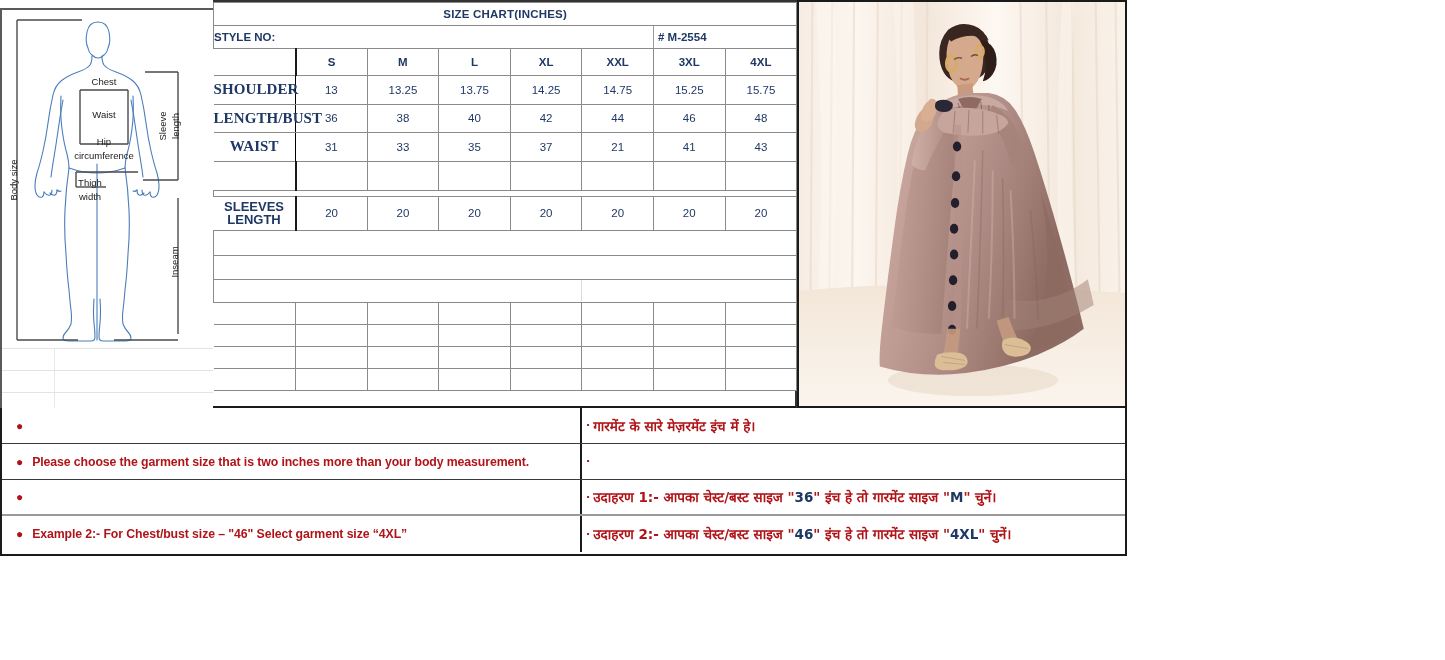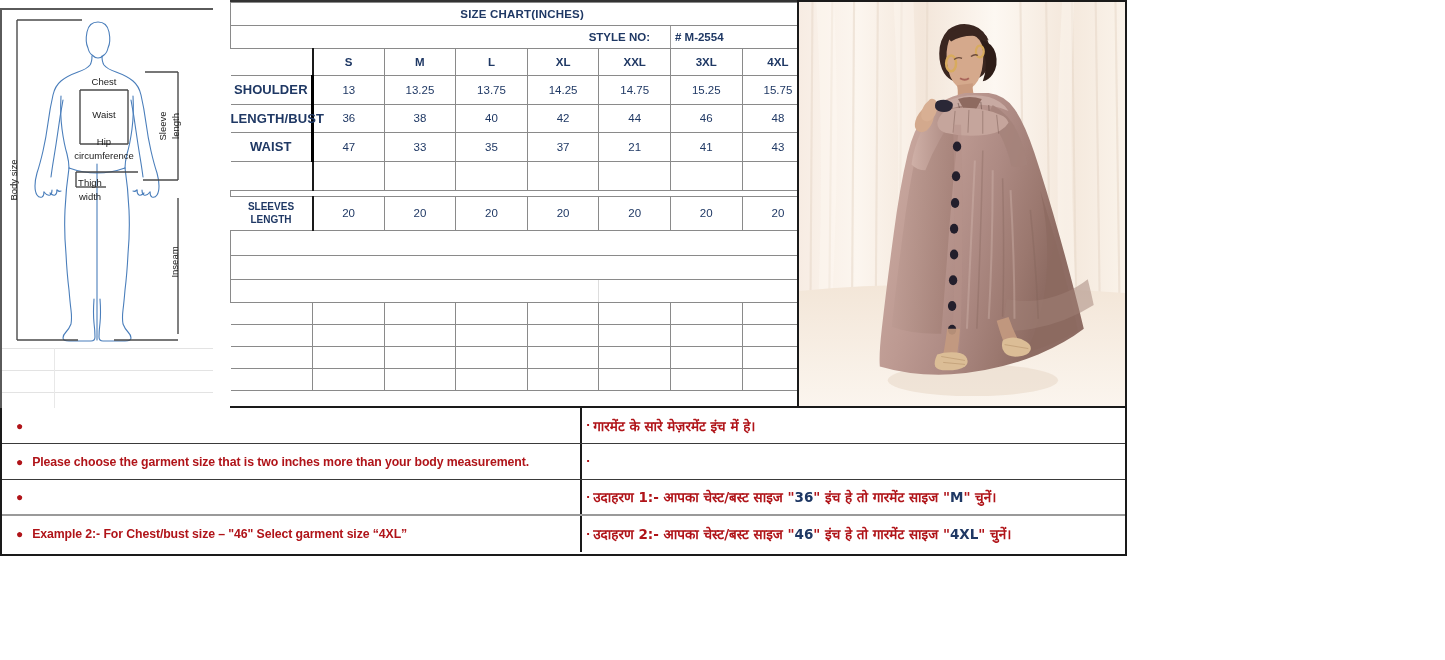--- a/index.html
+++ b/index.html
@@ -19,21 +19,21 @@
     border-left:2px solid #5a5a5a;border-top:2px solid #5a5a5a;
     box-sizing:border-box;background:#fff;overflow:hidden;
   }
   .diagram-panel .sheetlines{position:absolute;left:0;top:338px;width:213px;height:70px;}
   .diagram-panel .sheetlines .h{position:absolute;left:0;width:213px;height:1px;background:#e3e3e3;}
   .diagram-panel .sheetlines .v{position:absolute;top:0;width:1px;height:70px;background:#e8e8e8;}
   .diagram-svg{position:absolute;left:4px;top:2px;width:205px;height:340px;}
 
   
   .chart-wrap{
-    position:absolute;left:230px;top:0;width:584px;height:408px;
+    position:absolute;left:213px;top:0;width:584px;height:408px;
     box-sizing:border-box;background:#fff;
     border-top:2px solid #333;border-right:2px solid #333;border-bottom:2px solid #1a1a1a;
   }
   table.sizechart{border-collapse:collapse;width:584px;table-layout:fixed;}
   table.sizechart td{
     border:1px solid #8a8a8a;
     color:#1f3864;
     text-align:center;
     vertical-align:middle;
     font-size:11.5px;
@@ -48,34 +48,34 @@
     border-top:none;border-left:none;border-right:none;border-bottom:1px solid #2b2b2b;
   }
   .r-sub td{
     font-size:13.5px;font-weight:bold;height:21px;
     border-left:none;border-right:none;border-bottom:1px solid #2b2b2b;border-top:1px solid #2b2b2b;
   }
   .r-style td{
     font-size:13.5px;font-weight:bold;height:22px;
     border-left:none;border-right:none;border-bottom:2px solid #1a1a1a;border-top:1px solid #2b2b2b;
   }
-  .r-style .style-left{text-align:right;padding-right:20px;border-right:1px solid #9a9a9a;}
+  .r-style .style-left{text-align:left;padding-right:20px;border-right:1px solid #9a9a9a;}
   .r-style .style-right{text-align:left;padding-left:4px;}
 
   .r-head td{height:26px;font-size:13px;font-weight:bold;color:#111;border:1px solid #555;}
   .r-head td.col-lbl{border-left:none;border-right:2px solid #1a1a1a;}
 
   .r-data td{height:27.5px;font-size:11.5px;}
-  .r-data td.lbl{font-weight:bold;font-size:13px;letter-spacing:.1px;border-left:none;border-right:3px solid #000000;}
+  .r-data td.lbl{font-weight:bold;font-size:15px;letter-spacing:.1px;border-left:none;border-right:1px solid #000000;font-family:Liberation Serif, serif;}
   .r-blank td{height:28px;}
   .r-blank td.lbl{border-left:none;border-right:2px solid #1a1a1a;}
 
   .r-gap td{height:5px;border-left:none;border-right:none;border-top:2px solid #1a1a1a;border-bottom:2px solid #1a1a1a;background:#fff;}
   .r-sleeve td{height:33px;font-size:11.5px;}
-  .r-sleeve td.lbl{font-weight:bold;font-size:10px;line-height:13px;border-left:none;border-right:2px solid #1a1a1a;}
+  .r-sleeve td.lbl{font-weight:bold;font-size:13px;line-height:13px;border-left:none;border-right:2px solid #1a1a1a;}
 
   .r-wide td{height:24px;border-left:none;border-right:none;border-top:2px solid #1a1a1a;border-bottom:2px solid #1a1a1a;}
   .r-wide2 td{height:23px;border-left:none;border-right:none;border-top:1px solid #1a1a1a;border-bottom:1px solid #1a1a1a;}
   .r-split td{height:22px;border-left:none;border-right:none;border-bottom:1px solid #1a1a1a;}
   .r-split td.sp-l{border-right:1px solid #ddd;}
   .r-empty td{height:21px;border:1px solid #444;}
   .r-empty td.lbl{border-left:none;}
   .r-empty.thin td{border-top:1px solid #8f8f8f;}
 
   
@@ -232,21 +232,21 @@
             <td>36</td>
             <td>38</td>
             <td>40</td>
             <td>42</td>
             <td>44</td>
             <td>46</td>
             <td>48</td>
           </tr>
           <tr class="r-data">
             <td class="lbl">WAIST</td>
-            <td>47</td>
+            <td>31</td>
             <td>33</td>
             <td>35</td>
             <td>37</td>
             <td>21</td>
             <td>41</td>
             <td>43</td>
           </tr>
           <tr class="r-blank">
             <td class="lbl"></td>
             <td></td>

